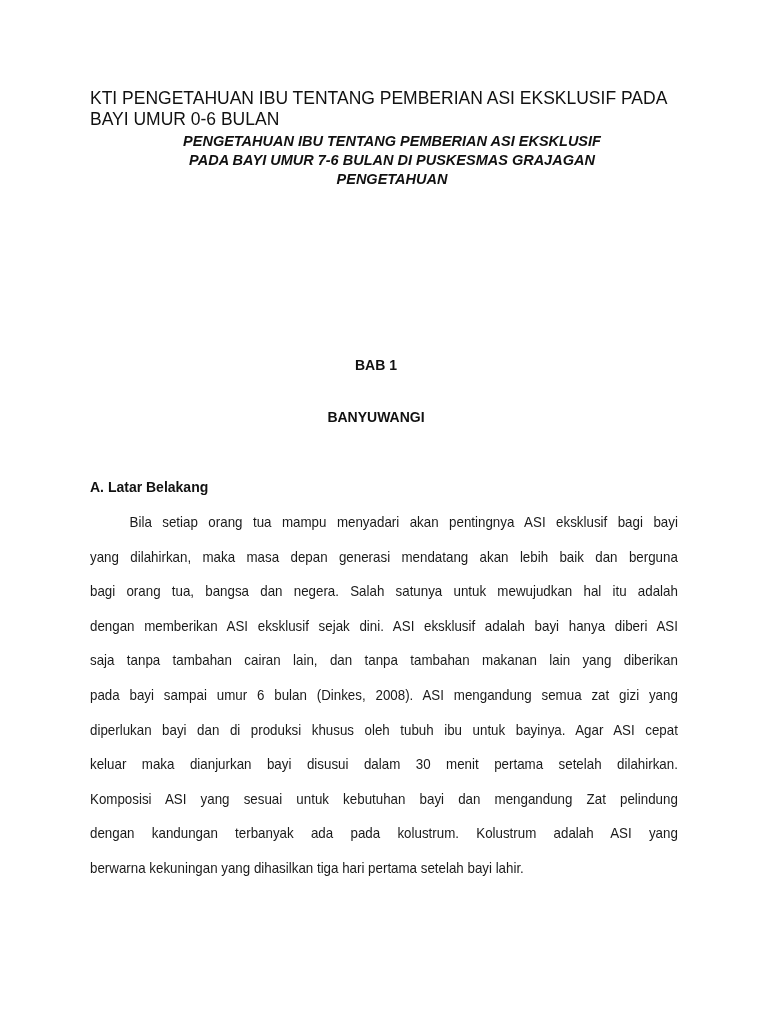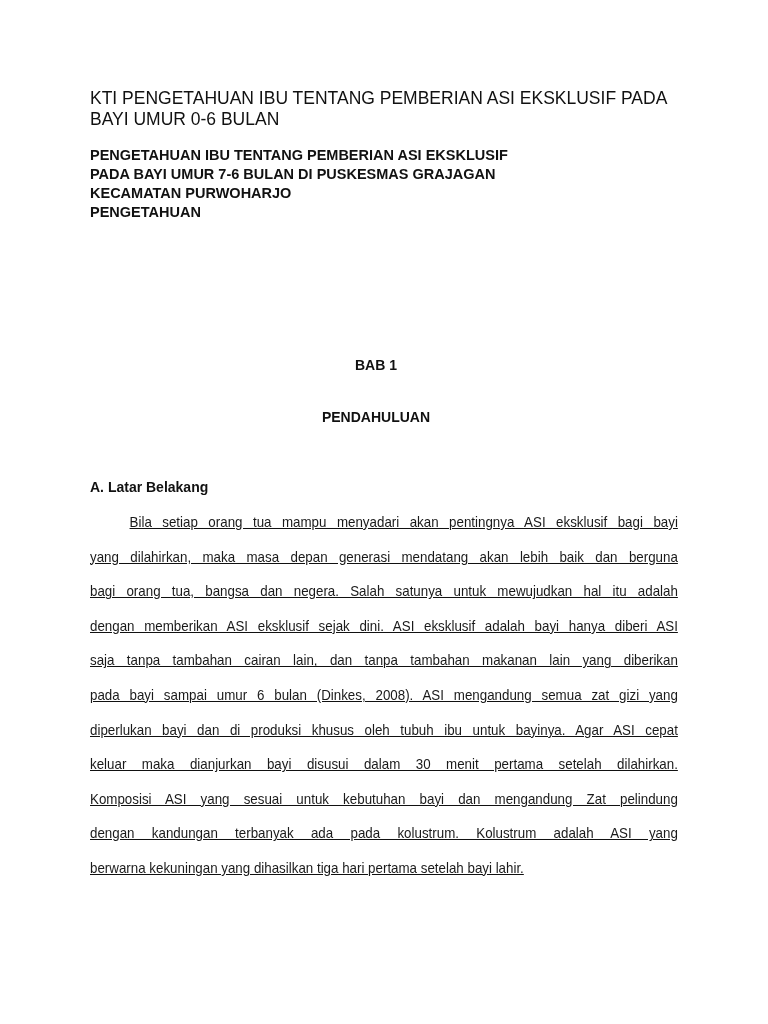--- a/index.html
+++ b/index.html
@@ -27,26 +27,27 @@
       top: 88px;
       width: 600px;
       font-size: 17.5px;
       line-height: 21px;
       font-weight: normal;
       margin: 0;
     }
     .subtitle {
       position: absolute;
       left: 90px;
-      top: 146px;
+      top: 132px;
       width: 604px;
-      text-align: left;
+      text-align: center;
       font-size: 14.5px;
       line-height: 19px;
       font-weight: bold;
+      font-style: italic;
     }
     .subtitle div { white-space: nowrap; }
     .bab {
       position: absolute;
       left: 74px;
       width: 604px;
       text-align: center;
       font-size: 14px;
       font-weight: bold;
     }
@@ -55,21 +56,20 @@
       left: 90px;
       top: 479px;
       font-size: 14px;
       font-weight: bold;
     }
     .para {
       position: absolute;
       left: 90px;
       top: 510px;
       width: 588px;
-      text-decoration: underline;
     }
     .line {
       height: 34.6px;
       font-size: 14.5px;
       line-height: 25px;
       white-space: nowrap;
       text-align: justify;
       text-align-last: justify;
       color: #1a1a1a;
       transform: scaleX(0.92);
@@ -82,26 +82,25 @@
 </head>
 <body>
 
 <div class="page">
 
   <h1 class="doc-title">KTI PENGETAHUAN IBU TENTANG PEMBERIAN ASI EKSKLUSIF PADA BAYI UMUR 0-6 BULAN</h1>
 
   <div class="subtitle">
     <div>PENGETAHUAN IBU TENTANG PEMBERIAN ASI EKSKLUSIF</div>
     <div>PADA BAYI UMUR 7-6 BULAN DI PUSKESMAS GRAJAGAN</div>
-    <div>KECAMATAN PURWOHARJO</div>
     <div>PENGETAHUAN</div>
   </div>
 
   <div class="bab" style="top:357px;">BAB 1</div>
-  <div class="bab" style="top:409px;">PENDAHULUAN</div>
+  <div class="bab" style="top:409px;">BANYUWANGI</div>
 
   <div class="section-head">A. Latar Belakang</div>
 
   <div class="para">
     <div class="line first">Bila setiap orang tua mampu menyadari akan pentingnya ASI eksklusif bagi bayi</div>
     <div class="line">yang dilahirkan, maka masa depan generasi mendatang akan lebih baik dan berguna</div>
     <div class="line">bagi orang tua, bangsa dan negera. Salah satunya untuk mewujudkan hal itu adalah</div>
     <div class="line">dengan memberikan ASI eksklusif sejak dini. ASI eksklusif adalah bayi hanya diberi ASI</div>
     <div class="line">saja tanpa tambahan cairan lain, dan tanpa tambahan makanan lain yang diberikan</div>
     <div class="line">pada bayi sampai umur 6 bulan (Dinkes, 2008). ASI mengandung semua zat gizi yang</div>

